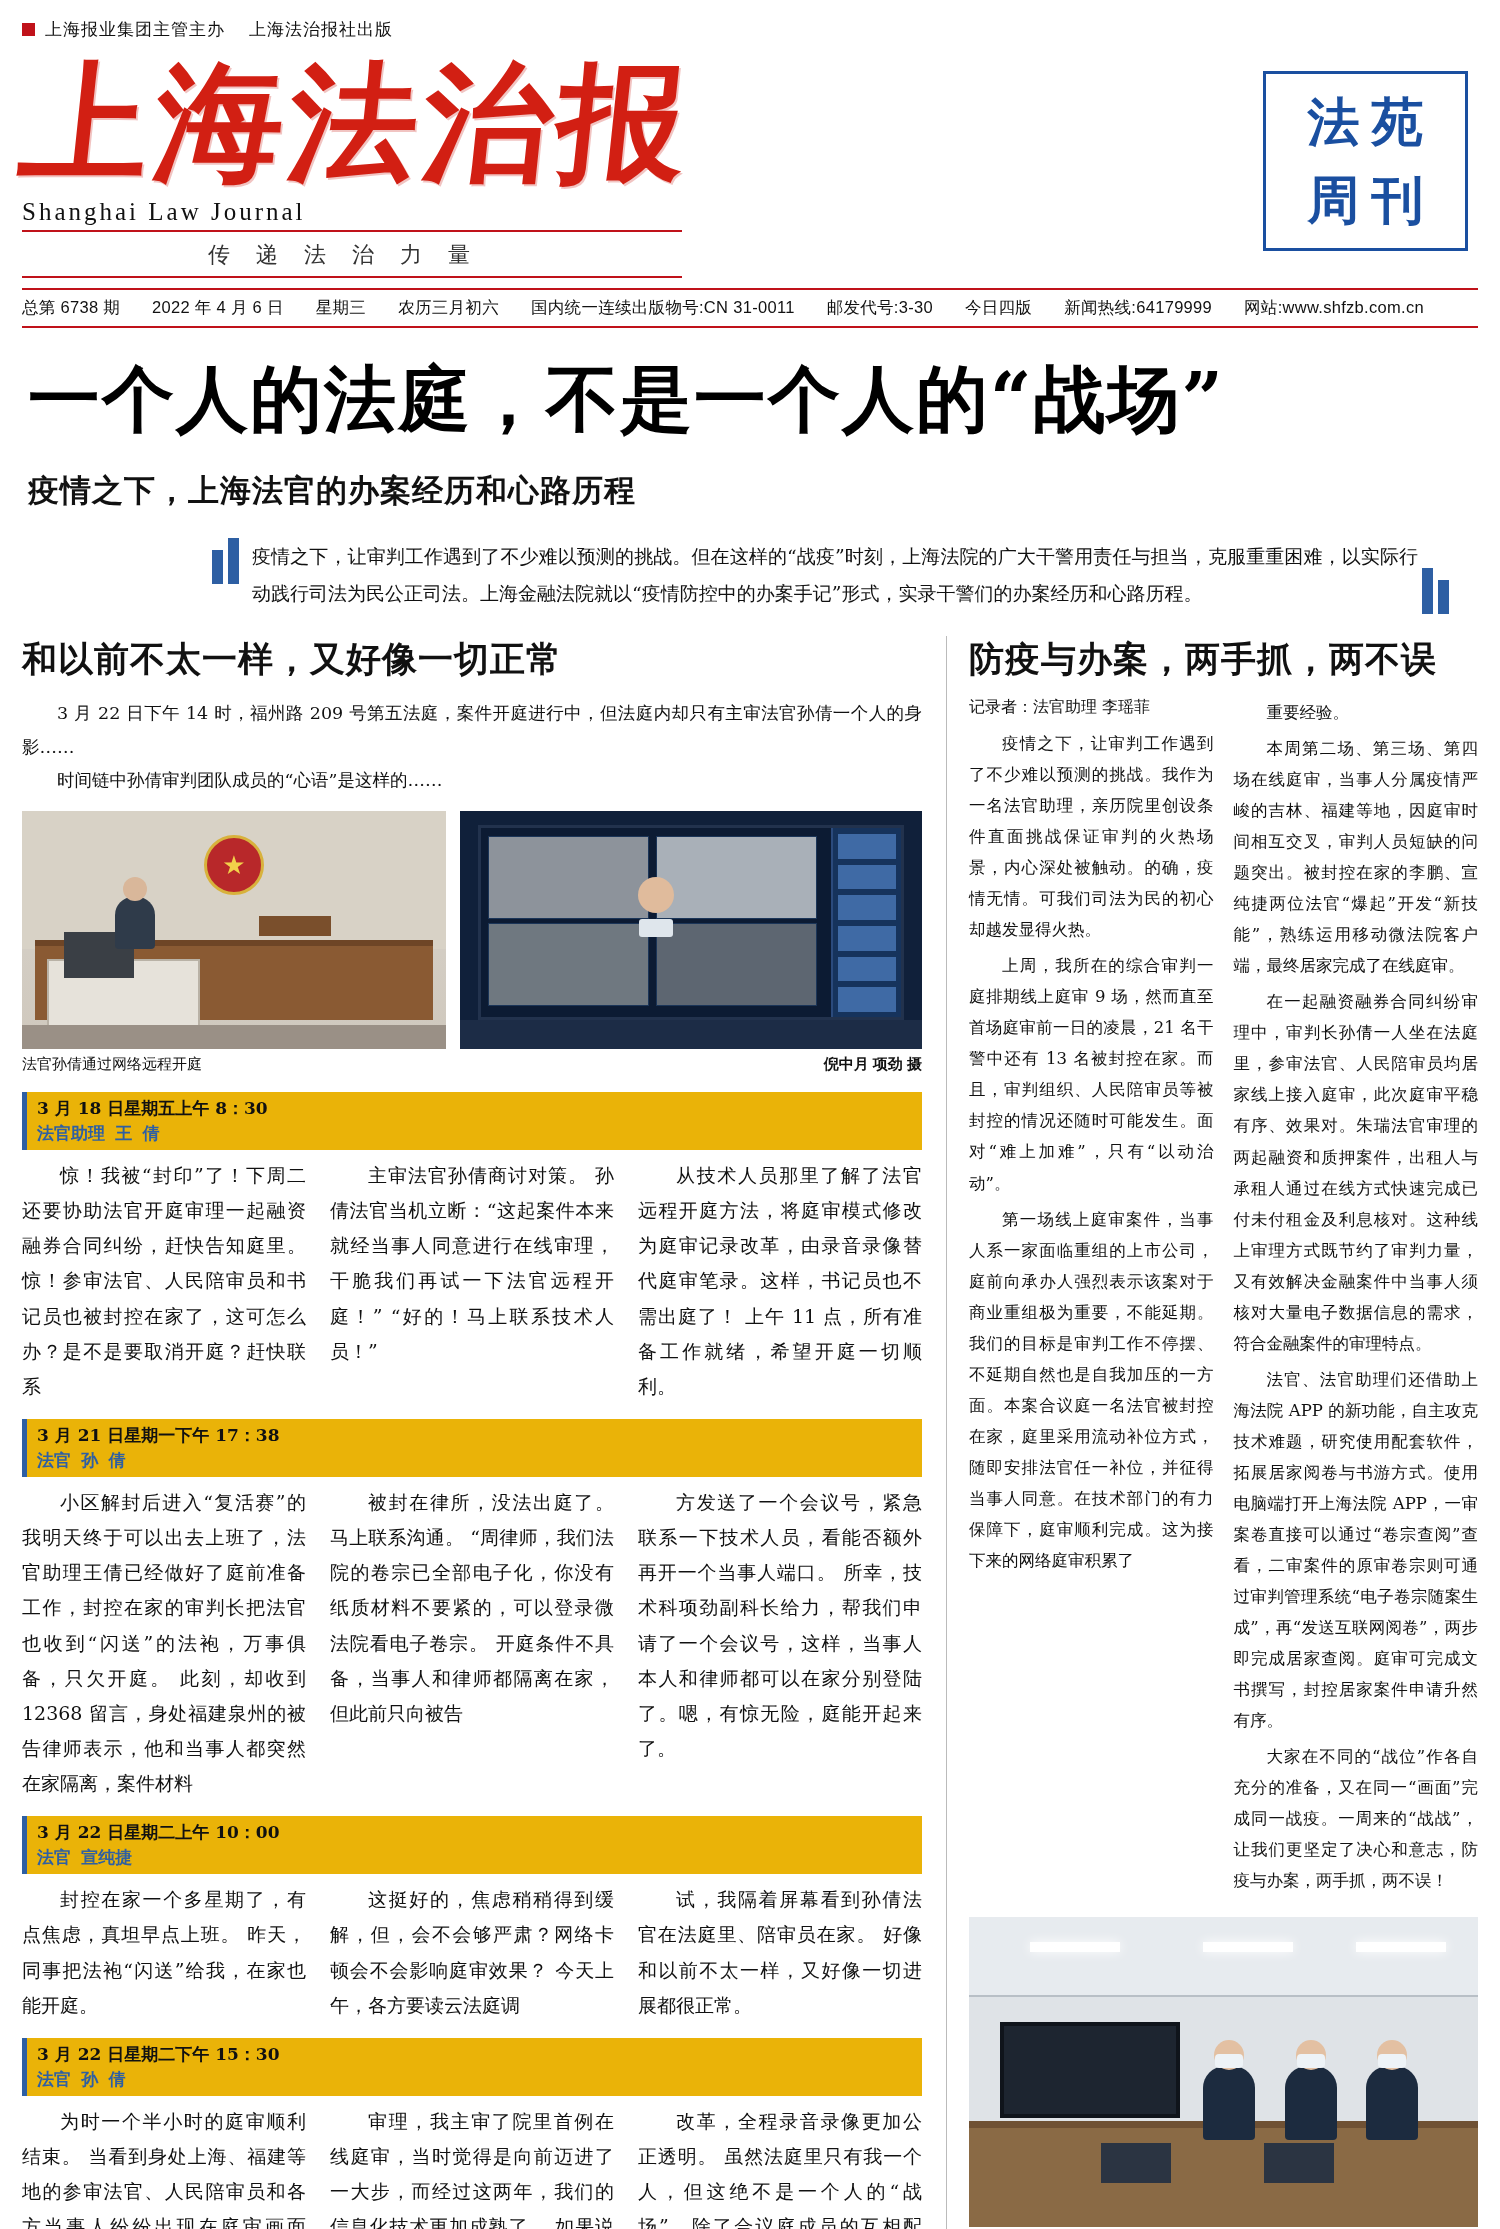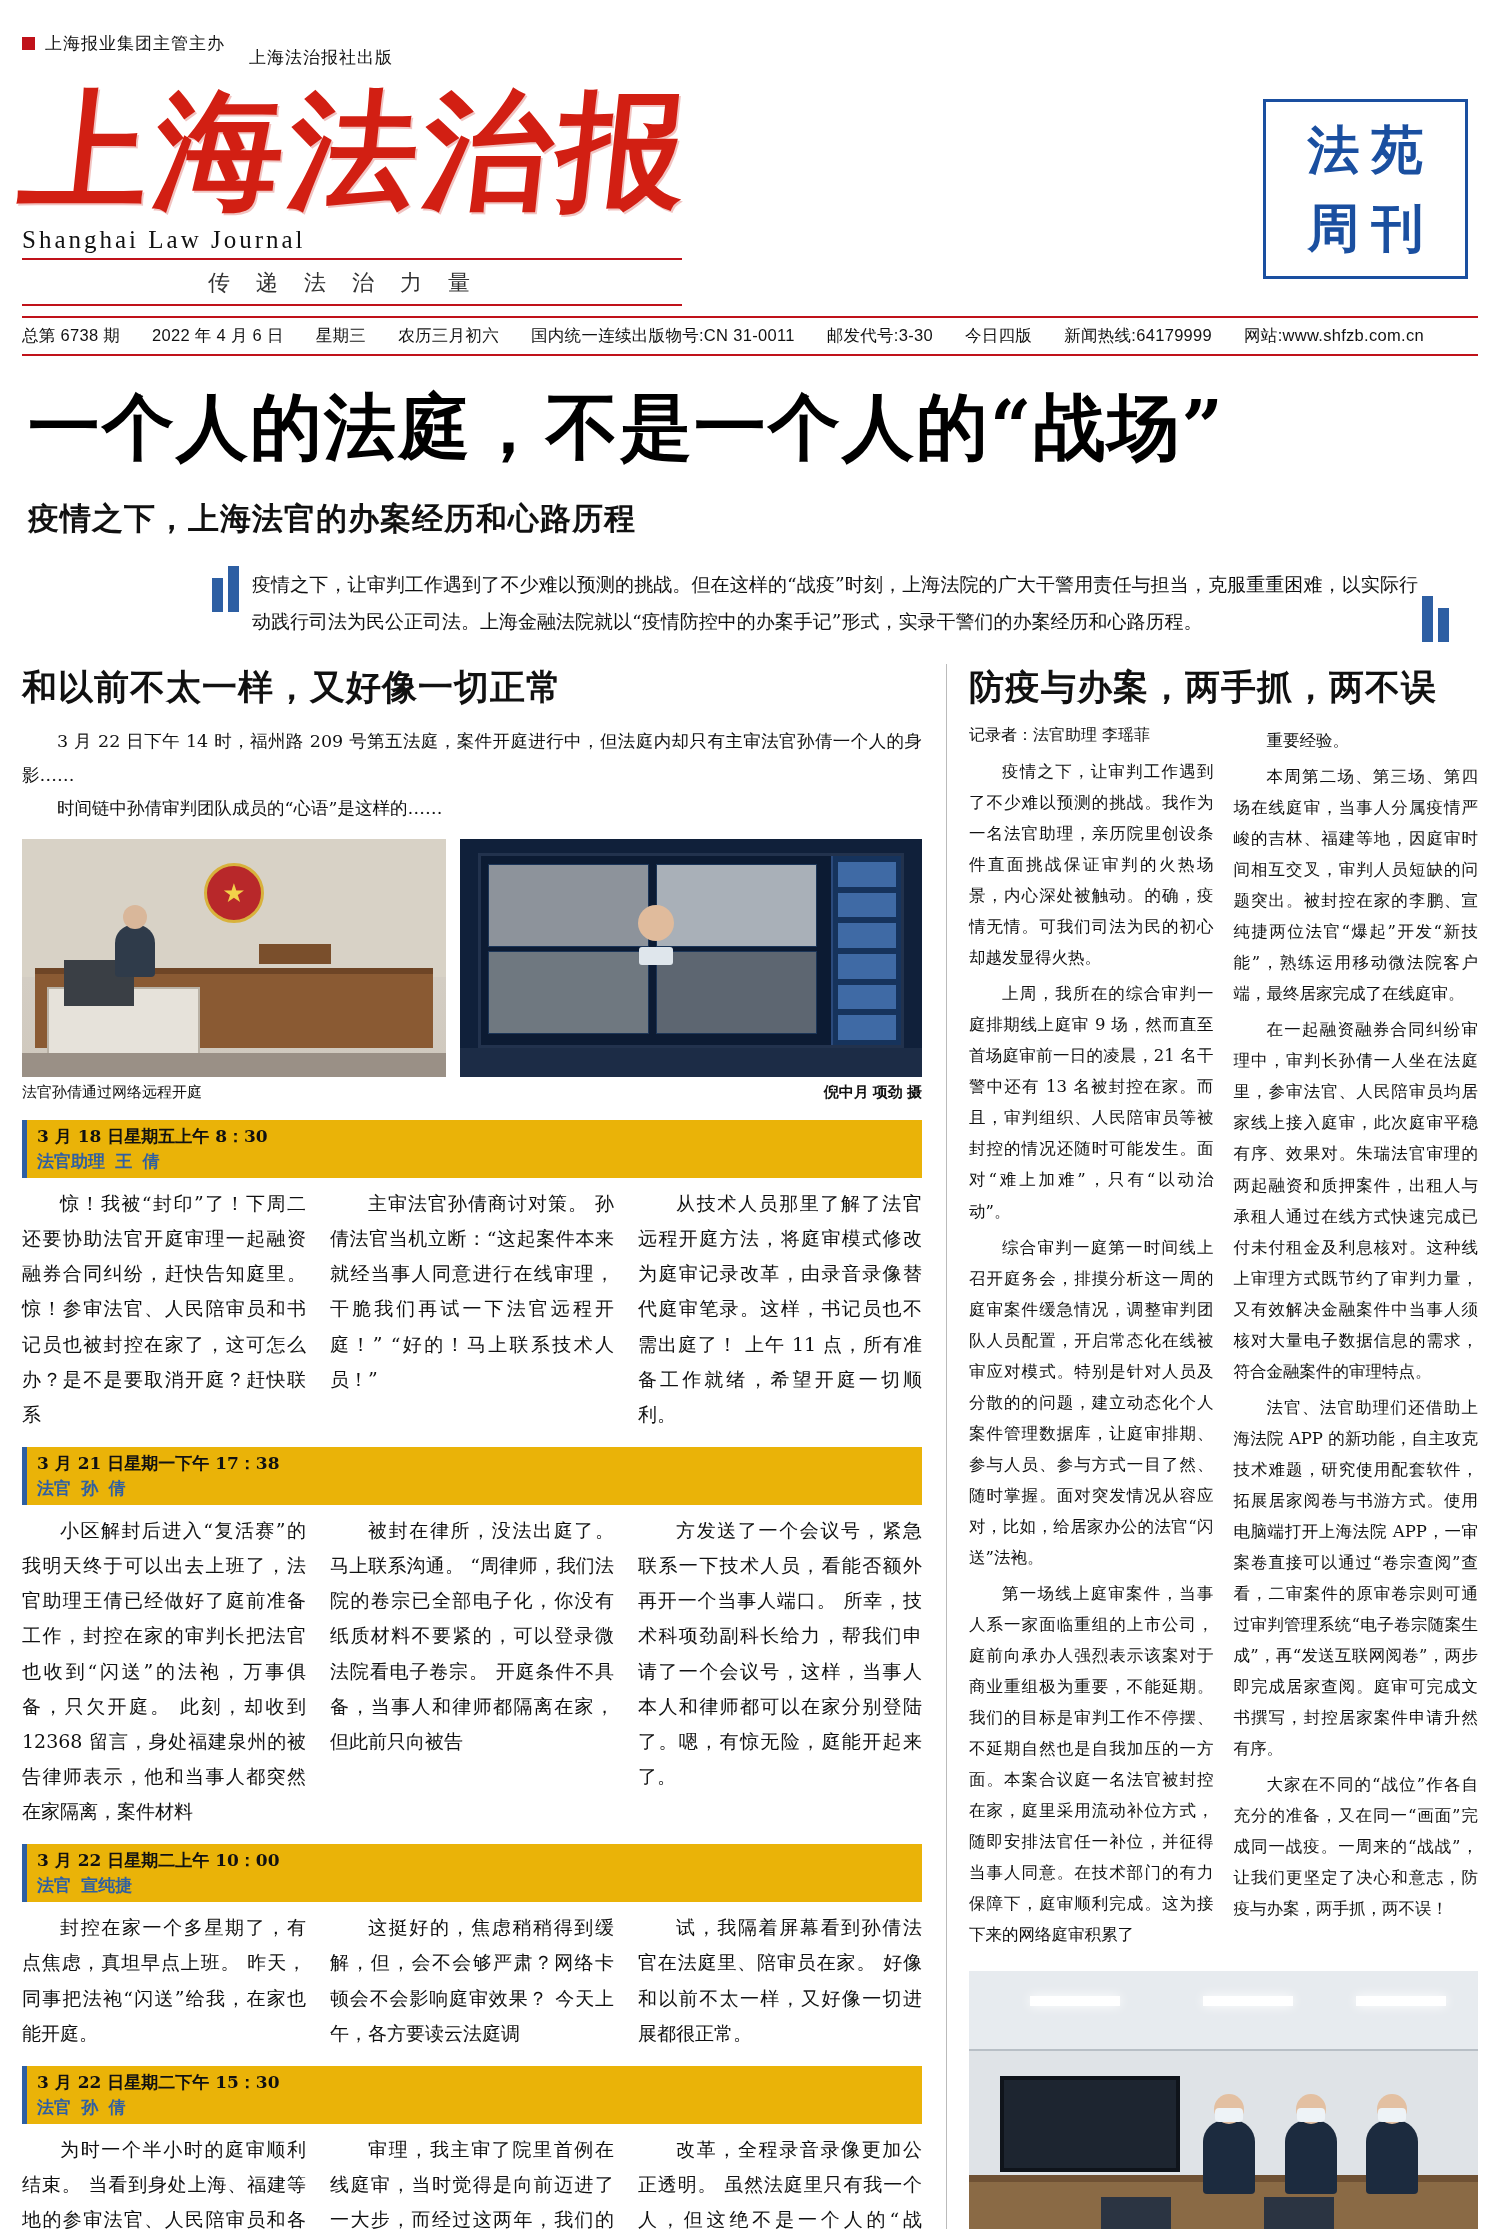--- a/index.html
+++ b/index.html
@@ -11,21 +11,21 @@
     font-family: "Liberation Sans", sans-serif;
     color: #111;
     position: relative;
     overflow: hidden;
   }
   .page { position: relative; width: 1500px; height: 2229px; padding: 0 22px; }
 
   
   .topline { display: flex; align-items: center; gap: 10px; padding-top: 18px; font-size: 17px; letter-spacing: 1px; }
   .topline .sq { width: 13px; height: 13px; background: #c0121a; display: inline-block; }
-  .topline .t2 { margin-left: 14px; margin-top: 28px; }
+  .topline .t2 { margin-left: 14px; }
 
   .masthead { position: relative; display: flex; align-items: flex-start; }
   .logo-wrap { width: 700px; }
   .logo {
     font-family: "DejaVu Serif", serif;
     font-weight: bold;
     font-size: 128px;
     color: #d21f13;
     letter-spacing: 6px;
     line-height: 1.15;
@@ -397,21 +397,20 @@
       </div>
     </div>
 
     <div class="right-col">
       <div class="sec-title">防疫与办案，两手抓，两不误</div>
       <div class="rc-cols">
         <div class="c">
           <div class="byline">记录者：法官助理 李瑶菲</div>
           <p>疫情之下，让审判工作遇到了不少难以预测的挑战。我作为一名法官助理，亲历院里创设条件直面挑战保证审判的火热场景，内心深处被触动。的确，疫情无情。可我们司法为民的初心却越发显得火热。</p>
           <p>上周，我所在的综合审判一庭排期线上庭审 9 场，然而直至首场庭审前一日的凌晨，21 名干警中还有 13 名被封控在家。而且，审判组织、人民陪审员等被封控的情况还随时可能发生。面对“难上加难”，只有“以动治动”。</p>
-          <p>综合审判一庭第一时间线上召开庭务会，排摸分析这一周的庭审案件缓急情况，调整审判团队人员配置，开启常态化在线被审应对模式。特别是针对人员及分散的的问题，建立动态化个人案件管理数据库，让庭审排期、参与人员、参与方式一目了然、随时掌握。面对突发情况从容应对，比如，给居家办公的法官“闪送”法袍。</p>
           <p>第一场线上庭审案件，当事人系一家面临重组的上市公司，庭前向承办人强烈表示该案对于商业重组极为重要，不能延期。我们的目标是审判工作不停摆、不延期自然也是自我加压的一方面。本案合议庭一名法官被封控在家，庭里采用流动补位方式，随即安排法官任一补位，并征得当事人同意。在技术部门的有力保障下，庭审顺利完成。这为接下来的网络庭审积累了</p>
         </div>
         <div class="c">
           <p>重要经验。</p>
           <p>本周第二场、第三场、第四场在线庭审，当事人分属疫情严峻的吉林、福建等地，因庭审时间相互交叉，审判人员短缺的问题突出。被封控在家的李鹏、宣纯捷两位法官“爆起”开发“新技能”，熟练运用移动微法院客户端，最终居家完成了在线庭审。</p>
           <p>在一起融资融券合同纠纷审理中，审判长孙倩一人坐在法庭里，参审法官、人民陪审员均居家线上接入庭审，此次庭审平稳有序、效果对。朱瑞法官审理的两起融资和质押案件，出租人与承租人通过在线方式快速完成已付未付租金及利息核对。这种线上审理方式既节约了审判力量，又有效解决金融案件中当事人须核对大量电子数据信息的需求，符合金融案件的审理特点。</p>
           <p>法官、法官助理们还借助上海法院 APP 的新功能，自主攻克技术难题，研究使用配套软件，拓展居家阅卷与书游方式。使用电脑端打开上海法院 APP，一审案卷直接可以通过“卷宗查阅”查看，二审案件的原审卷宗则可通过审判管理系统“电子卷宗随案生成”，再“发送互联网阅卷”，两步即完成居家查阅。庭审可完成文书撰写，封控居家案件申请升然有序。</p>
           <p>大家在不同的“战位”作各自充分的准备，又在同一“画面”完成同一战疫。一周来的“战战”，让我们更坚定了决心和意志，防疫与办案，两手抓，两不误！</p>
         </div>
       </div>

